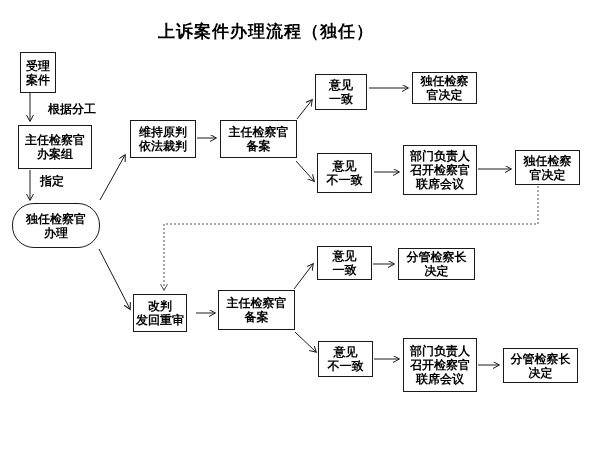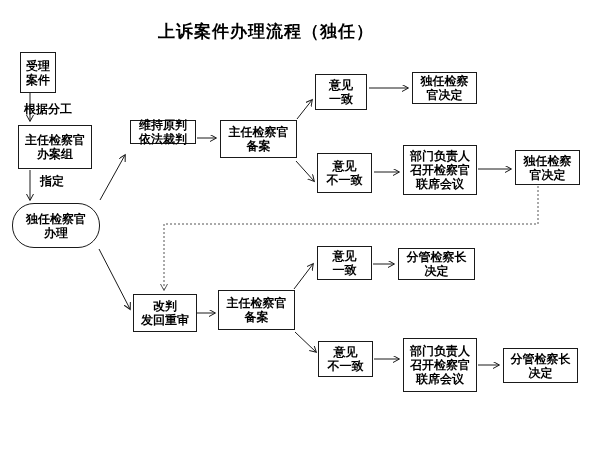--- a/index.html
+++ b/index.html
@@ -22,35 +22,35 @@
     box-sizing:border-box;
   }
   .edge-label{
     position:absolute;font-weight:bold;font-size:12px;line-height:14px;
     white-space:nowrap;
   }
   
   #n-accept        {left:20px;  top:52px;  width:36px; height:41px;}
   #n-chief-group   {left:18px;  top:125px; width:74px; height:44px;}
   #n-solo-handle   {left:12px;  top:203px; width:88px; height:45px;border-radius:22px;}
-  #n-uphold        {left:130px; top:120px; width:66px; height:24px;}
+  #n-uphold        {left:130px; top:120px; width:66px; height:38px;}
   #n-record-1      {left:220px; top:120px; width:77px; height:38px;}
   #n-agree-1       {left:315px; top:74px;  width:52px; height:36px;}
   #n-solo-decide-1 {left:412px; top:72px;  width:65px; height:32px;}
   #n-disagree-1    {left:317px; top:153px; width:55px; height:40px;}
   #n-meeting-1     {left:403px; top:145px; width:74px; height:50px;}
   #n-solo-decide-2 {left:515px; top:150px; width:65px; height:35px;}
-  #n-revise        {left:133px; top:294px; width:64px; height:38px;}
+  #n-revise        {left:133px; top:294px; width:54px; height:38px;}
   #n-record-2      {left:218px; top:290px; width:77px; height:40px;}
   #n-agree-2       {left:317px; top:246px; width:55px; height:34px;}
   #n-deputy-1      {left:398px; top:248px; width:77px; height:32px;}
   #n-disagree-2    {left:318px; top:341px; width:55px; height:36px;}
   #n-meeting-2     {left:403px; top:338px; width:74px; height:54px;}
   #n-deputy-2      {left:503px; top:348px; width:75px; height:35px;}
-  #lbl-assign      {left:24px;  top:102px;}
+  #lbl-assign      {left:48px;  top:102px;}
   #lbl-designate   {left:40px;  top:174px;}
 </style>
 </head>
 <body>
 
 <div id="stage">
 
   <svg id="connectors" viewBox="0 0 600 450" xmlns="http://www.w3.org/2000/svg">
     <defs>
       <marker id="arrow" markerWidth="9" markerHeight="9" refX="6" refY="3.5" orient="auto" markerUnits="userSpaceOnUse">

